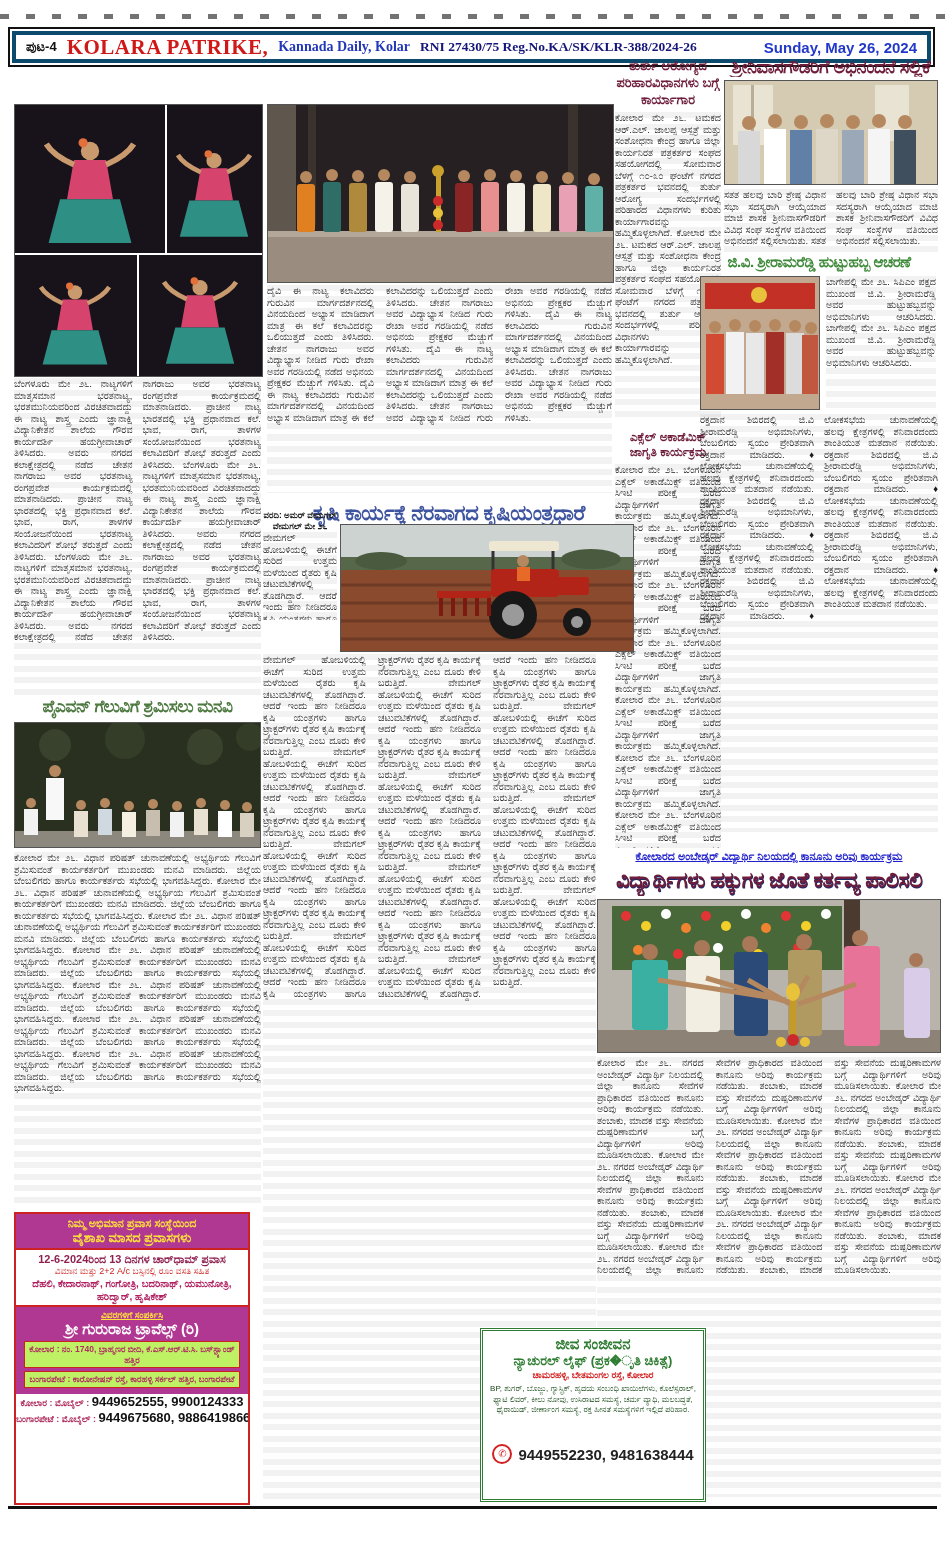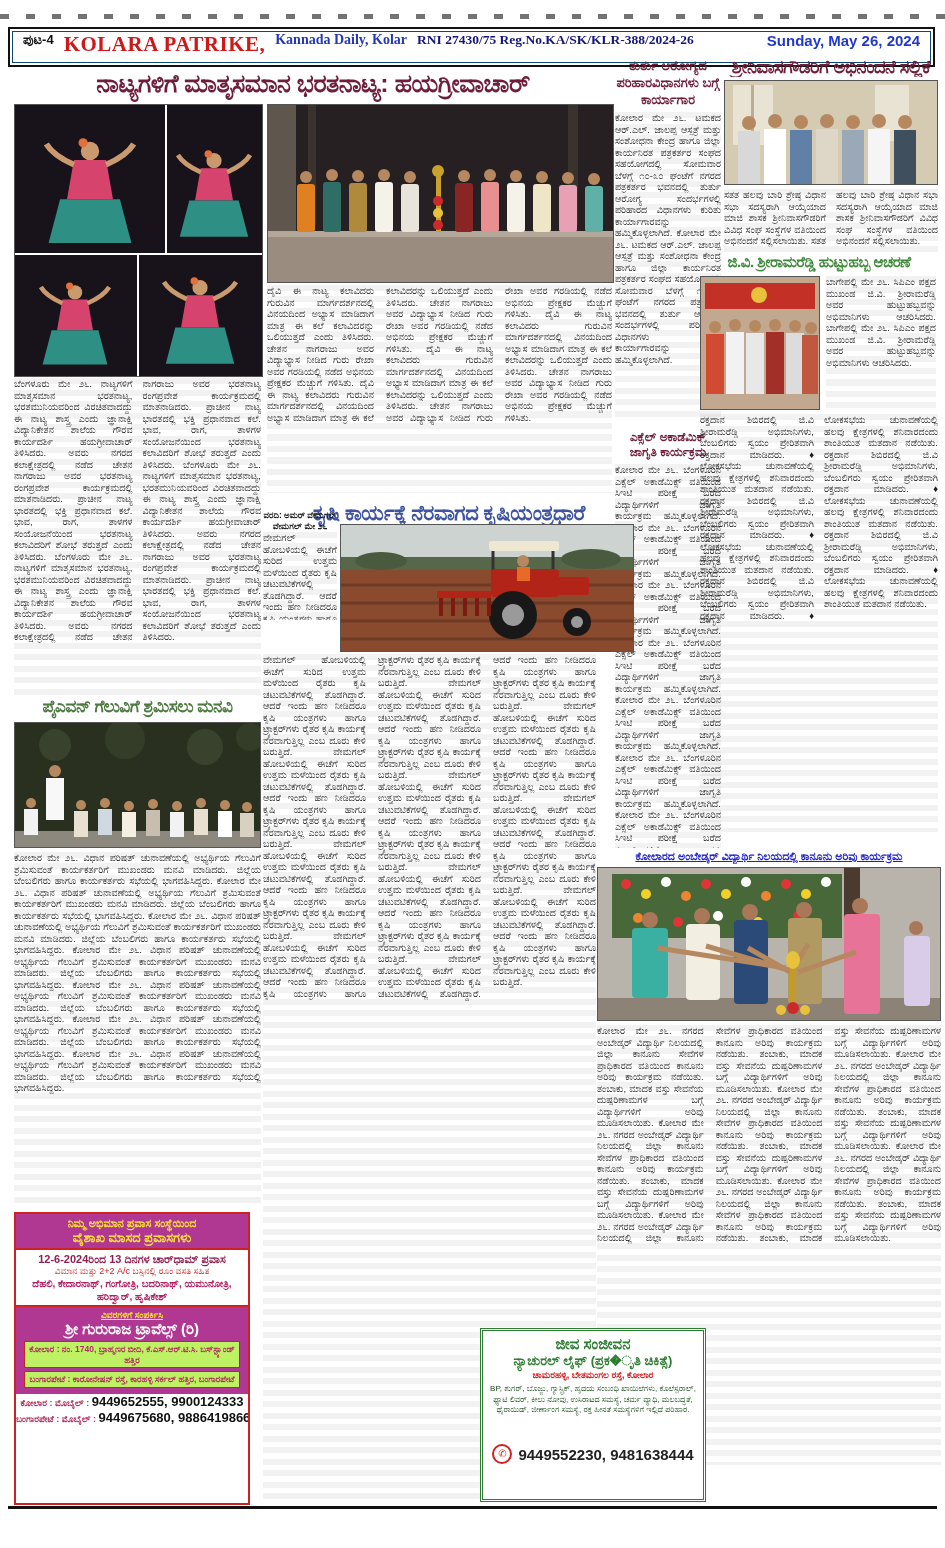--- a/index.html
+++ b/index.html
@@ -1,21 +1,21 @@
 <!DOCTYPE html>
 <html><head>
 <meta charset="utf-8">
 <style>
   html,body{margin:0;padding:0;background:#ffffff;}
   .page{position:relative;width:945px;height:1548px;background:#fff;overflow:hidden;
         font-family:"Liberation Sans",sans-serif;}
   .abs{position:absolute;}
   
   .masthead{left:8px;top:27px;width:927px;height:40px;border:2px solid #111;padding:2px;box-sizing:border-box;}
-  .masthead-inner{border:1px solid #0c4a6e;height:100%;display:flex;align-items:flex-start;gap:10px;padding:0 10px;box-sizing:border-box;}
+  .masthead-inner{border:4px solid #0c4a6e;height:100%;display:flex;align-items:center;gap:10px;padding:0 10px;box-sizing:border-box;}
   .pgnum{font:bold 13px "Liberation Sans",sans-serif;color:#111;}
   .ptitle{font:bold 21px "Liberation Serif",serif;color:#d01818;letter-spacing:.5px;white-space:nowrap;}
   .psub{font:bold 14px "Liberation Serif",serif;color:#2238b8;white-space:nowrap;}
   .preg{font:bold 13.5px "Liberation Serif",serif;color:#15157a;white-space:nowrap;}
   .pdate{font:bold 15px "Liberation Sans",sans-serif;color:#2238c8;margin-left:auto;white-space:nowrap;}
   
   .hl{font-weight:bold;white-space:nowrap;overflow:hidden;text-align:center;letter-spacing:-0.5px;}
   .hl-maroon{color:#6e1d3a;}
   .hl-green{color:#3f8a3a;}
   .hl-olive{color:#4e7a42;}
@@ -69,21 +69,20 @@
   <div class="abs masthead">
     <div class="masthead-inner">
       <span class="pgnum">ಪುಟ-4</span>
       <span class="ptitle">KOLARA PATRIKE,</span>
       <span class="psub">Kannada Daily, Kolar</span>
       <span class="preg">RNI 27430/75 Reg.No.KA/SK/KLR-388/2024-26</span>
       <span class="pdate">Sunday, May 26, 2024</span>
     </div>
   </div>
 
-  <div class="abs hl hl-maroon" style="left:14px;top:62px;width:598px;height:42px;font-size:25px;line-height:42px;">ನಾಟ್ಯಗಳಿಗೆ ಮಾತೃಸಮಾನ ಭರತನಾಟ್ಯ: ಹಯಗ್ರೀವಾಚಾರ್</div>
 
   <svg class="abs photo" style="left:14px;top:104px;" width="247" height="271" viewBox="0 0 247 271">
     <defs>
       <g id="dcr">
         <circle cx="0" cy="-34" r="8" fill="#c99a6d"></circle>
           <circle cx="-6" cy="-41" r="4" fill="#e2703a"></circle>
         <path d="M-14,-26 h28 l6,34 h-40 z" fill="#d6446e"></path>
         <path d="M-26,8 h52 l10,38 h-72 z" fill="#2e8f85"></path>
         <path d="M-14,-22 q-18,-8 -24,-18" stroke="#c99a6d" stroke-width="5" fill="none"></path>
         <path d="M14,-22 q18,-8 24,-18" stroke="#c99a6d" stroke-width="5" fill="none"></path>
@@ -260,20 +259,21 @@
       <circle cx="236" cy="97" r="6" fill="#9a9a9a"></circle>
     <rect x="96" y="66" width="54" height="7" fill="#b22418"></rect>
     <path d="M100,73 v18 M112,73 v18 M124,73 v18 M136,73 v18 M148,73 v18" stroke="#7a1a10" stroke-width="4"></path>
     <circle cx="182" cy="36" r="6" fill="#b5885f"></circle>
       <rect x="176" y="42" width="13" height="14" fill="#e86a28"></rect>
   </svg>
   <div class="abs bt c3" style="left:263px;top:654px;width:333px;height:848px;z-index:1;">ವೇಮಗಲ್ ಹೋಬಳಿಯಲ್ಲಿ ಈಚೆಗೆ ಸುರಿದ ಉತ್ತಮ ಮಳೆಯಿಂದ ರೈತರು ಕೃಷಿ ಚಟುವಟಿಕೆಗಳಲ್ಲಿ ತೊಡಗಿದ್ದಾರೆ. ಆದರೆ ಇಂದು ಹಣ ನೀಡಿದರೂ ಕೃಷಿ ಯಂತ್ರಗಳು ಹಾಗೂ ಟ್ರ್ಯಾಕ್ಟರ್‌ಗಳು ರೈತರ ಕೃಷಿ ಕಾರ್ಯಕ್ಕೆ ನೆರವಾಗುತ್ತಿಲ್ಲ ಎಂಬ ದೂರು ಕೇಳಿ ಬರುತ್ತಿದೆ. ವೇಮಗಲ್ ಹೋಬಳಿಯಲ್ಲಿ ಈಚೆಗೆ ಸುರಿದ ಉತ್ತಮ ಮಳೆಯಿಂದ ರೈತರು ಕೃಷಿ ಚಟುವಟಿಕೆಗಳಲ್ಲಿ ತೊಡಗಿದ್ದಾರೆ. ಆದರೆ ಇಂದು ಹಣ ನೀಡಿದರೂ ಕೃಷಿ ಯಂತ್ರಗಳು ಹಾಗೂ ಟ್ರ್ಯಾಕ್ಟರ್‌ಗಳು ರೈತರ ಕೃಷಿ ಕಾರ್ಯಕ್ಕೆ ನೆರವಾಗುತ್ತಿಲ್ಲ ಎಂಬ ದೂರು ಕೇಳಿ ಬರುತ್ತಿದೆ. ವೇಮಗಲ್ ಹೋಬಳಿಯಲ್ಲಿ ಈಚೆಗೆ ಸುರಿದ ಉತ್ತಮ ಮಳೆಯಿಂದ ರೈತರು ಕೃಷಿ ಚಟುವಟಿಕೆಗಳಲ್ಲಿ ತೊಡಗಿದ್ದಾರೆ. ಆದರೆ ಇಂದು ಹಣ ನೀಡಿದರೂ ಕೃಷಿ ಯಂತ್ರಗಳು ಹಾಗೂ ಟ್ರ್ಯಾಕ್ಟರ್‌ಗಳು ರೈತರ ಕೃಷಿ ಕಾರ್ಯಕ್ಕೆ ನೆರವಾಗುತ್ತಿಲ್ಲ ಎಂಬ ದೂರು ಕೇಳಿ ಬರುತ್ತಿದೆ. ವೇಮಗಲ್ ಹೋಬಳಿಯಲ್ಲಿ ಈಚೆಗೆ ಸುರಿದ ಉತ್ತಮ ಮಳೆಯಿಂದ ರೈತರು ಕೃಷಿ ಚಟುವಟಿಕೆಗಳಲ್ಲಿ ತೊಡಗಿದ್ದಾರೆ. ಆದರೆ ಇಂದು ಹಣ ನೀಡಿದರೂ ಕೃಷಿ ಯಂತ್ರಗಳು ಹಾಗೂ ಟ್ರ್ಯಾಕ್ಟರ್‌ಗಳು ರೈತರ ಕೃಷಿ ಕಾರ್ಯಕ್ಕೆ ನೆರವಾಗುತ್ತಿಲ್ಲ ಎಂಬ ದೂರು ಕೇಳಿ ಬರುತ್ತಿದೆ. ವೇಮಗಲ್ ಹೋಬಳಿಯಲ್ಲಿ ಈಚೆಗೆ ಸುರಿದ ಉತ್ತಮ ಮಳೆಯಿಂದ ರೈತರು ಕೃಷಿ ಚಟುವಟಿಕೆಗಳಲ್ಲಿ ತೊಡಗಿದ್ದಾರೆ. ಆದರೆ ಇಂದು ಹಣ ನೀಡಿದರೂ ಕೃಷಿ ಯಂತ್ರಗಳು ಹಾಗೂ ಟ್ರ್ಯಾಕ್ಟರ್‌ಗಳು ರೈತರ ಕೃಷಿ ಕಾರ್ಯಕ್ಕೆ ನೆರವಾಗುತ್ತಿಲ್ಲ ಎಂಬ ದೂರು ಕೇಳಿ ಬರುತ್ತಿದೆ. ವೇಮಗಲ್ ಹೋಬಳಿಯಲ್ಲಿ ಈಚೆಗೆ ಸುರಿದ ಉತ್ತಮ ಮಳೆಯಿಂದ ರೈತರು ಕೃಷಿ ಚಟುವಟಿಕೆಗಳಲ್ಲಿ ತೊಡಗಿದ್ದಾರೆ. ಆದರೆ ಇಂದು ಹಣ ನೀಡಿದರೂ ಕೃಷಿ ಯಂತ್ರಗಳು ಹಾಗೂ ಟ್ರ್ಯಾಕ್ಟರ್‌ಗಳು ರೈತರ ಕೃಷಿ ಕಾರ್ಯಕ್ಕೆ ನೆರವಾಗುತ್ತಿಲ್ಲ ಎಂಬ ದೂರು ಕೇಳಿ ಬರುತ್ತಿದೆ. ವೇಮಗಲ್ ಹೋಬಳಿಯಲ್ಲಿ ಈಚೆಗೆ ಸುರಿದ ಉತ್ತಮ ಮಳೆಯಿಂದ ರೈತರು ಕೃಷಿ ಚಟುವಟಿಕೆಗಳಲ್ಲಿ ತೊಡಗಿದ್ದಾರೆ. ಆದರೆ ಇಂದು ಹಣ ನೀಡಿದರೂ ಕೃಷಿ ಯಂತ್ರಗಳು ಹಾಗೂ ಟ್ರ್ಯಾಕ್ಟರ್‌ಗಳು ರೈತರ ಕೃಷಿ ಕಾರ್ಯಕ್ಕೆ ನೆರವಾಗುತ್ತಿಲ್ಲ ಎಂಬ ದೂರು ಕೇಳಿ ಬರುತ್ತಿದೆ. ವೇಮಗಲ್ ಹೋಬಳಿಯಲ್ಲಿ ಈಚೆಗೆ ಸುರಿದ ಉತ್ತಮ ಮಳೆಯಿಂದ ರೈತರು ಕೃಷಿ ಚಟುವಟಿಕೆಗಳಲ್ಲಿ ತೊಡಗಿದ್ದಾರೆ. ಆದರೆ ಇಂದು ಹಣ ನೀಡಿದರೂ ಕೃಷಿ ಯಂತ್ರಗಳು ಹಾಗೂ ಟ್ರ್ಯಾಕ್ಟರ್‌ಗಳು ರೈತರ ಕೃಷಿ ಕಾರ್ಯಕ್ಕೆ ನೆರವಾಗುತ್ತಿಲ್ಲ ಎಂಬ ದೂರು ಕೇಳಿ ಬರುತ್ತಿದೆ. ವೇಮಗಲ್ ಹೋಬಳಿಯಲ್ಲಿ ಈಚೆಗೆ ಸುರಿದ ಉತ್ತಮ ಮಳೆಯಿಂದ ರೈತರು ಕೃಷಿ ಚಟುವಟಿಕೆಗಳಲ್ಲಿ ತೊಡಗಿದ್ದಾರೆ. ಆದರೆ ಇಂದು ಹಣ ನೀಡಿದರೂ ಕೃಷಿ ಯಂತ್ರಗಳು ಹಾಗೂ ಟ್ರ್ಯಾಕ್ಟರ್‌ಗಳು ರೈತರ ಕೃಷಿ ಕಾರ್ಯಕ್ಕೆ ನೆರವಾಗುತ್ತಿಲ್ಲ ಎಂಬ ದೂರು ಕೇಳಿ ಬರುತ್ತಿದೆ. ವೇಮಗಲ್ ಹೋಬಳಿಯಲ್ಲಿ ಈಚೆಗೆ ಸುರಿದ ಉತ್ತಮ ಮಳೆಯಿಂದ ರೈತರು ಕೃಷಿ ಚಟುವಟಿಕೆಗಳಲ್ಲಿ ತೊಡಗಿದ್ದಾರೆ. ಆದರೆ ಇಂದು ಹಣ ನೀಡಿದರೂ ಕೃಷಿ ಯಂತ್ರಗಳು ಹಾಗೂ ಟ್ರ್ಯಾಕ್ಟರ್‌ಗಳು ರೈತರ ಕೃಷಿ ಕಾರ್ಯಕ್ಕೆ ನೆರವಾಗುತ್ತಿಲ್ಲ ಎಂಬ ದೂರು ಕೇಳಿ ಬರುತ್ತಿದೆ. ವೇಮಗಲ್ ಹೋಬಳಿಯಲ್ಲಿ ಈಚೆಗೆ ಸುರಿದ ಉತ್ತಮ ಮಳೆಯಿಂದ ರೈತರು ಕೃಷಿ ಚಟುವಟಿಕೆಗಳಲ್ಲಿ ತೊಡಗಿದ್ದಾರೆ. ಆದರೆ ಇಂದು ಹಣ ನೀಡಿದರೂ ಕೃಷಿ ಯಂತ್ರಗಳು ಹಾಗೂ ಟ್ರ್ಯಾಕ್ಟರ್‌ಗಳು ರೈತರ ಕೃಷಿ ಕಾರ್ಯಕ್ಕೆ ನೆರವಾಗುತ್ತಿಲ್ಲ ಎಂಬ ದೂರು ಕೇಳಿ ಬರುತ್ತಿದೆ.</div>
 
   <div class="abs" style="left:597px;top:848px;width:344px;height:654px;overflow:hidden;z-index:2;background:#fff;">
     <div class="kicker" style="font-size:11px;line-height:16px;">ಕೋಲಾರದ ಅಂಬೇಡ್ಕರ್ ವಿದ್ಯಾರ್ಥಿ ನಿಲಯದಲ್ಲಿ ಕಾನೂನು ಅರಿವು ಕಾರ್ಯಕ್ರಮ</div>
+    <div class="hl hl-maroon" style="font-size:21px;line-height:32px;text-shadow:0.5px 0.5px 0 #1a2a6e;">ವಿದ್ಯಾರ್ಥಿಗಳು ಹಕ್ಕುಗಳ ಜೊತೆ ಕರ್ತವ್ಯ ಪಾಲಿಸಲಿ</div>
     <svg class="photo" width="342" height="152" viewBox="0 0 342 152" style="margin-top:3px;">
       <rect width="342" height="152" fill="#b8b4ac"></rect>
       <rect x="14" y="6" width="230" height="64" fill="#49683a"></rect>
       <g>
         <circle cx="28" cy="16" r="5" fill="#e23434"></circle>
           <circle cx="48" cy="26" r="5" fill="#f2cf2a"></circle>
         <circle cx="68" cy="14" r="5" fill="#ffffff"></circle>
           <circle cx="88" cy="28" r="5" fill="#ef8430"></circle>
         <circle cx="108" cy="16" r="5" fill="#e23434"></circle>
           <circle cx="128" cy="26" r="5" fill="#f2cf2a"></circle>

